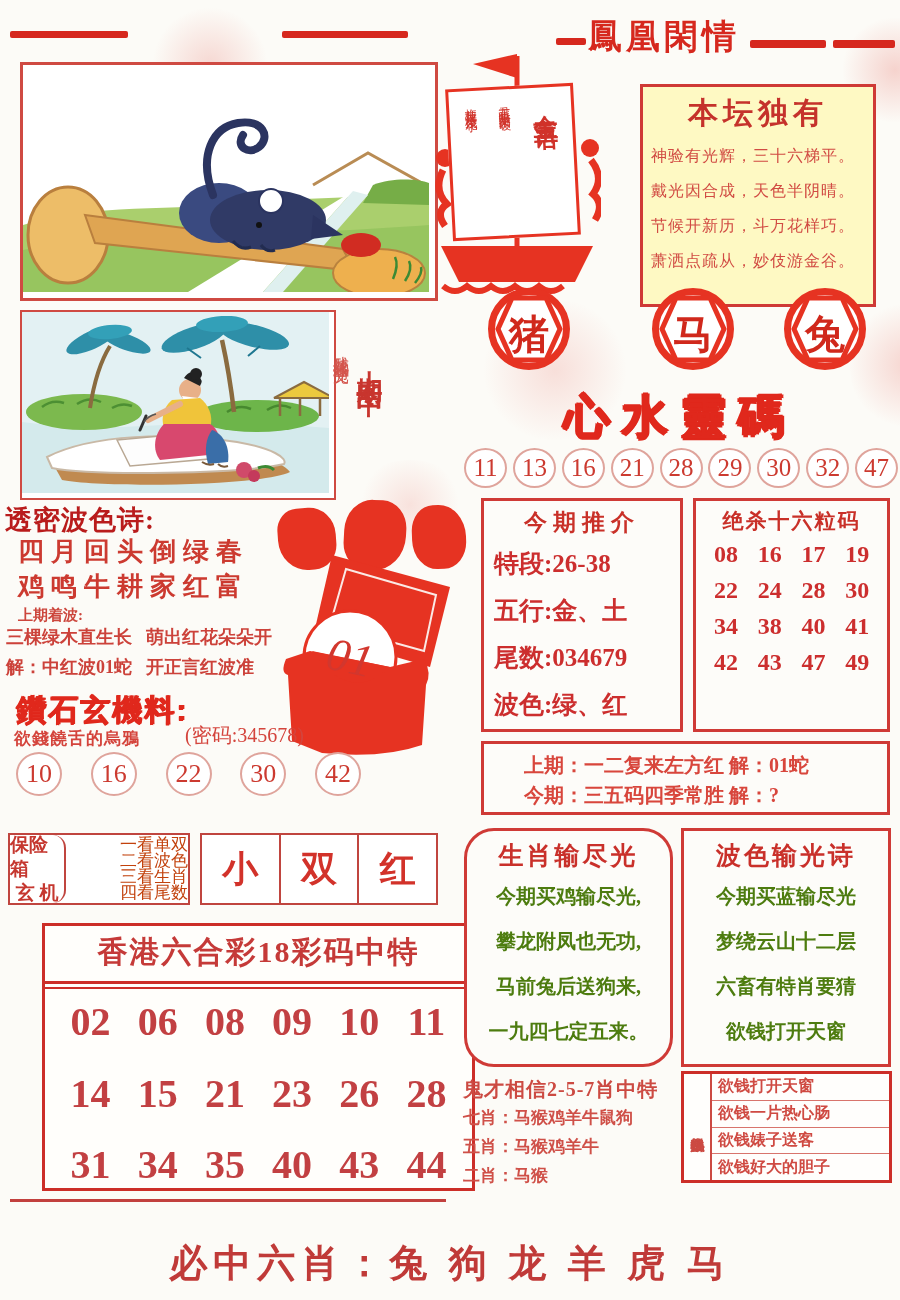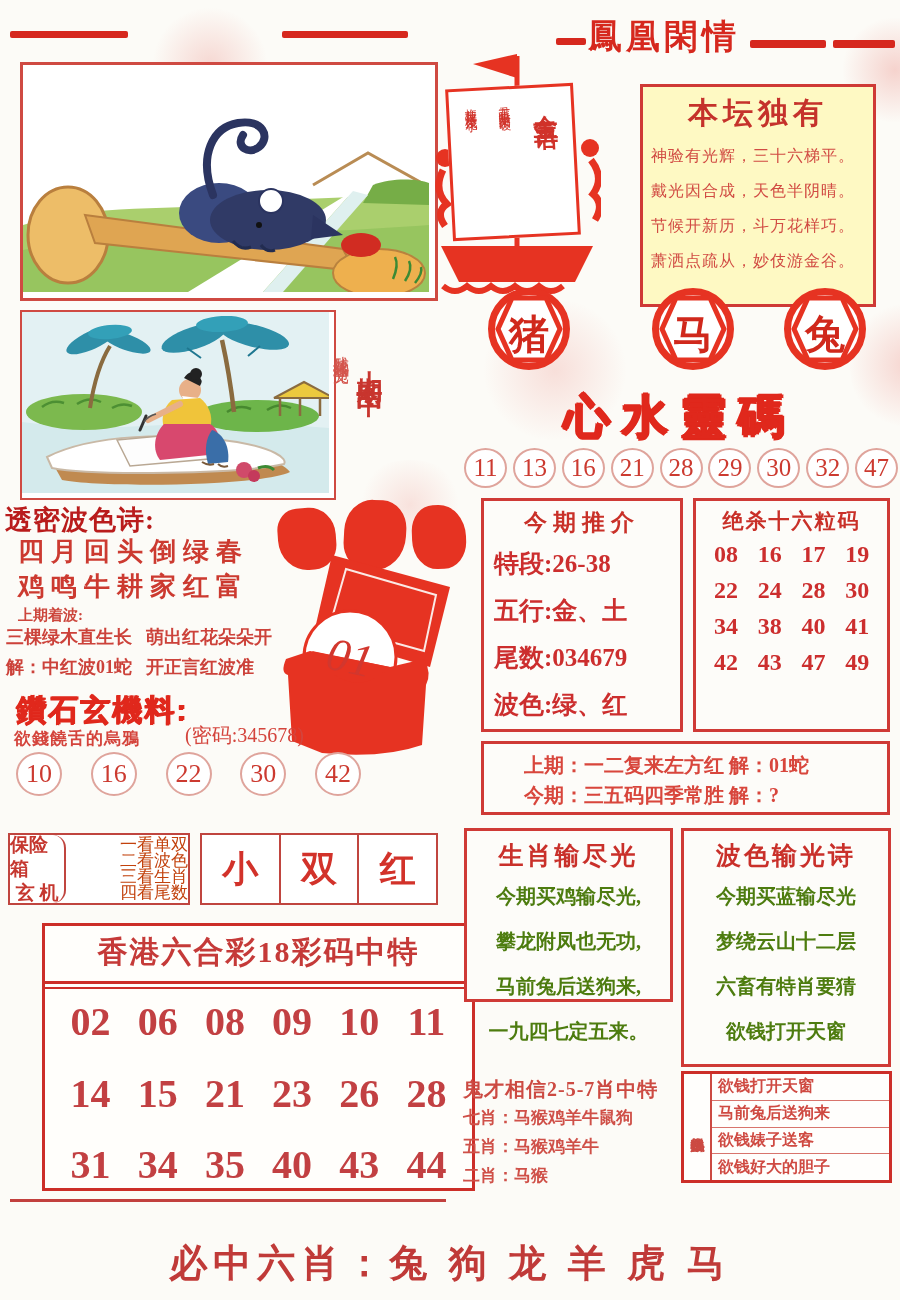--- a/index.html
+++ b/index.html
@@ -115,21 +115,21 @@
   #result-tbl .pline:last-child{border-right:none;}
 
   
   #hk18{left:10px;top:923px;width:433px;height:268px;border:3px solid #cc2e28;background:#fffefb;box-sizing:border-box;margin-left:32px;}
   #hk18-title{border-bottom:3px solid #cc2e28;box-shadow:0 3px 0 #fffefb,0 5px 0 #cc2e28;text-align:center;font-size:30px;font-weight:bold;color:#c53a38;letter-spacing:2px;padding:6px 0 8px 0;}
   #hk18-grid{display:grid;grid-template-columns:repeat(6,1fr);height:190px;align-content:space-between;margin:14px 12px 0 12px;}
   #hk18-grid .pline{font-size:40px;color:#c24042;text-align:center;font-weight:600;}
   #hk18-underline{left:10px;top:1199px;width:436px;height:3px;background:#c2403e;}
 
   
-  #shengxiao{left:464px;top:828px;width:209px;height:174px;padding:4px 6px;}
+  #shengxiao{left:464px;top:828px;width:209px;height:239px;padding:4px 6px;border-radius:30px;}
   #bose2{left:681px;top:828px;width:210px;height:239px;padding:4px 6px;}
   .poem-title{text-align:center;font-size:25px;font-weight:bold;letter-spacing:3px;color:#c9302a;margin:4px 0 2px 0;}
   .poem-lines .pline{display:block;text-align:center;font-size:20px;color:#4d7c0f;line-height:45px;font-weight:600;white-space:nowrap;}
 
   
   #guicai{left:463px;top:1076px;width:216px;}
   #guicai-title{font-size:20px;font-weight:bold;color:#cc4a42;letter-spacing:1px;white-space:nowrap;}
   #guicai-lines .pline{display:block;font-size:17px;color:#cf5048;line-height:29px;font-weight:600;white-space:nowrap;}
 
   
@@ -434,19 +434,19 @@
       <span class="pline">七肖：马猴鸡羊牛鼠狗</span>
       <span class="pline">五肖：马猴鸡羊牛</span>
       <span class="pline">二肖：马猴</span>
     </div>
 </div>
 
 <div class="abs" id="baixiaojie">
   <div id="bxj-title">白小姐欲钱料</div>
   <div id="bxj-lines">
       <span class="pline">欲钱打开天窗</span>
-      <span class="pline">马前兔后送狗来</span>
+      <span class="pline">欲钱一片热心肠</span>
       <span class="pline">欲钱婊子送客</span>
       <span class="pline">欲钱好大的胆子</span>
     </div>
 </div>
 
 <div class="abs" id="bottom-line">必中六肖：兔 狗 龙 羊 虎 马</div>
 
 </body></html>

